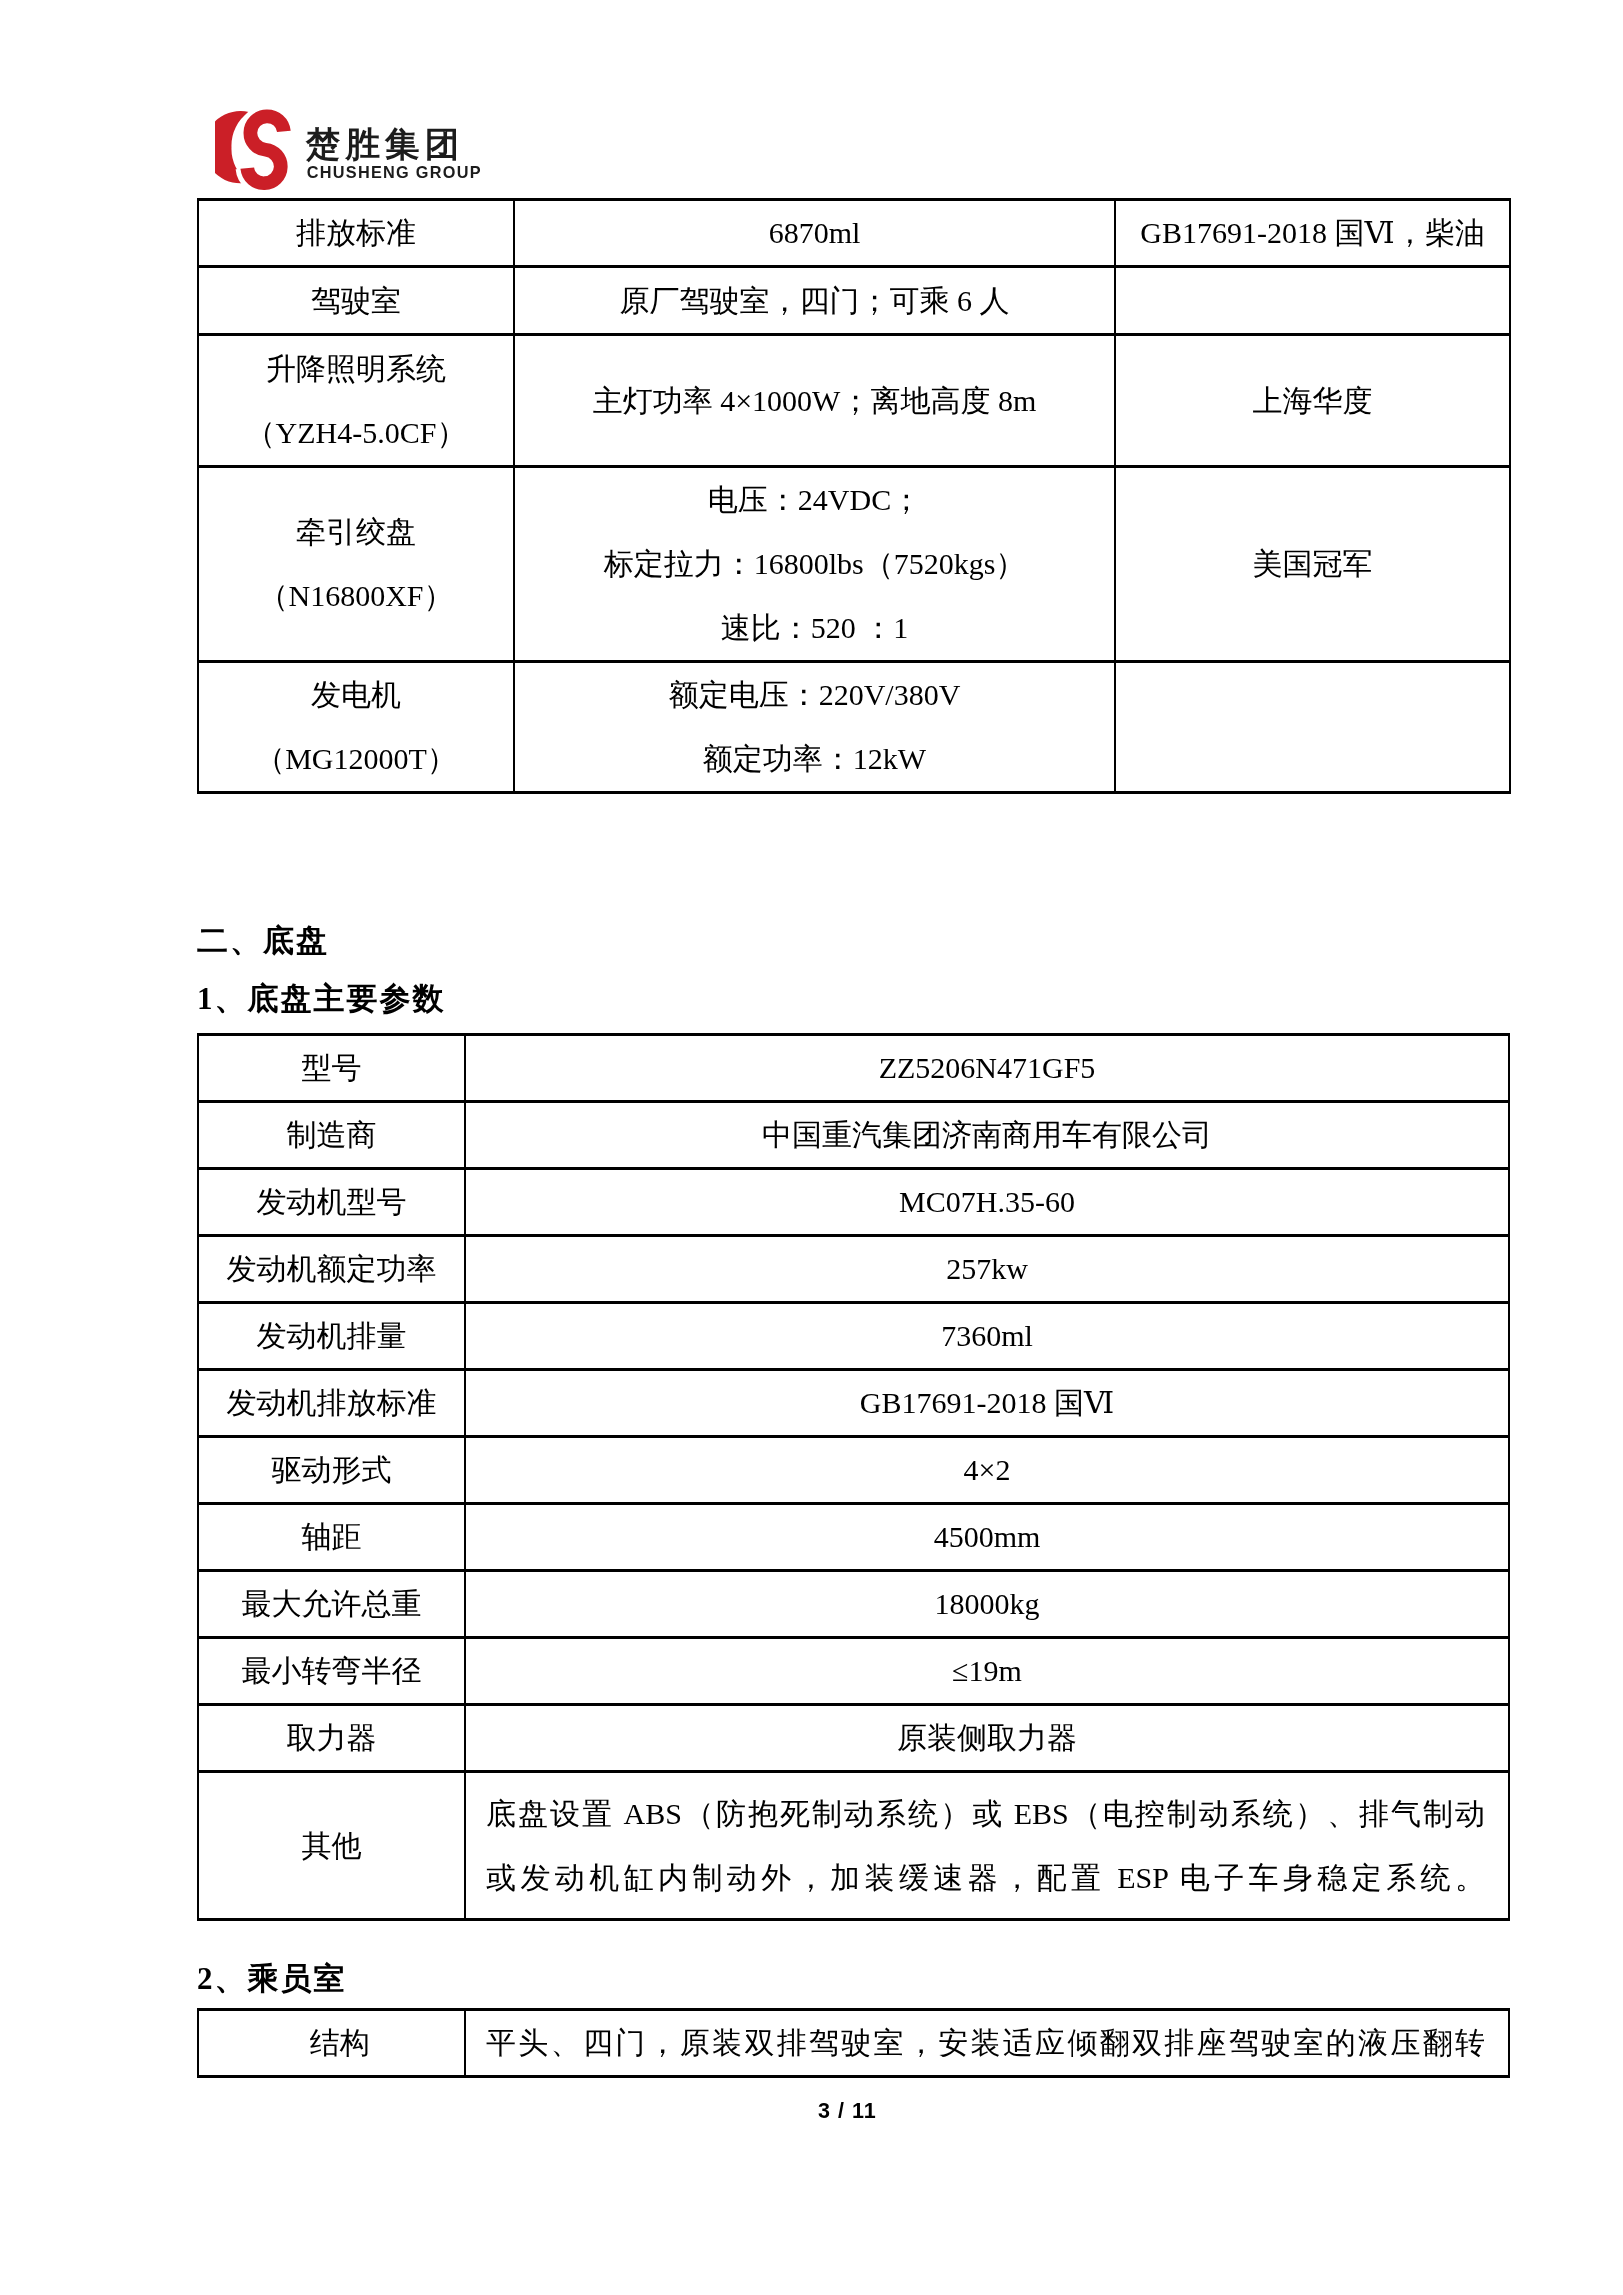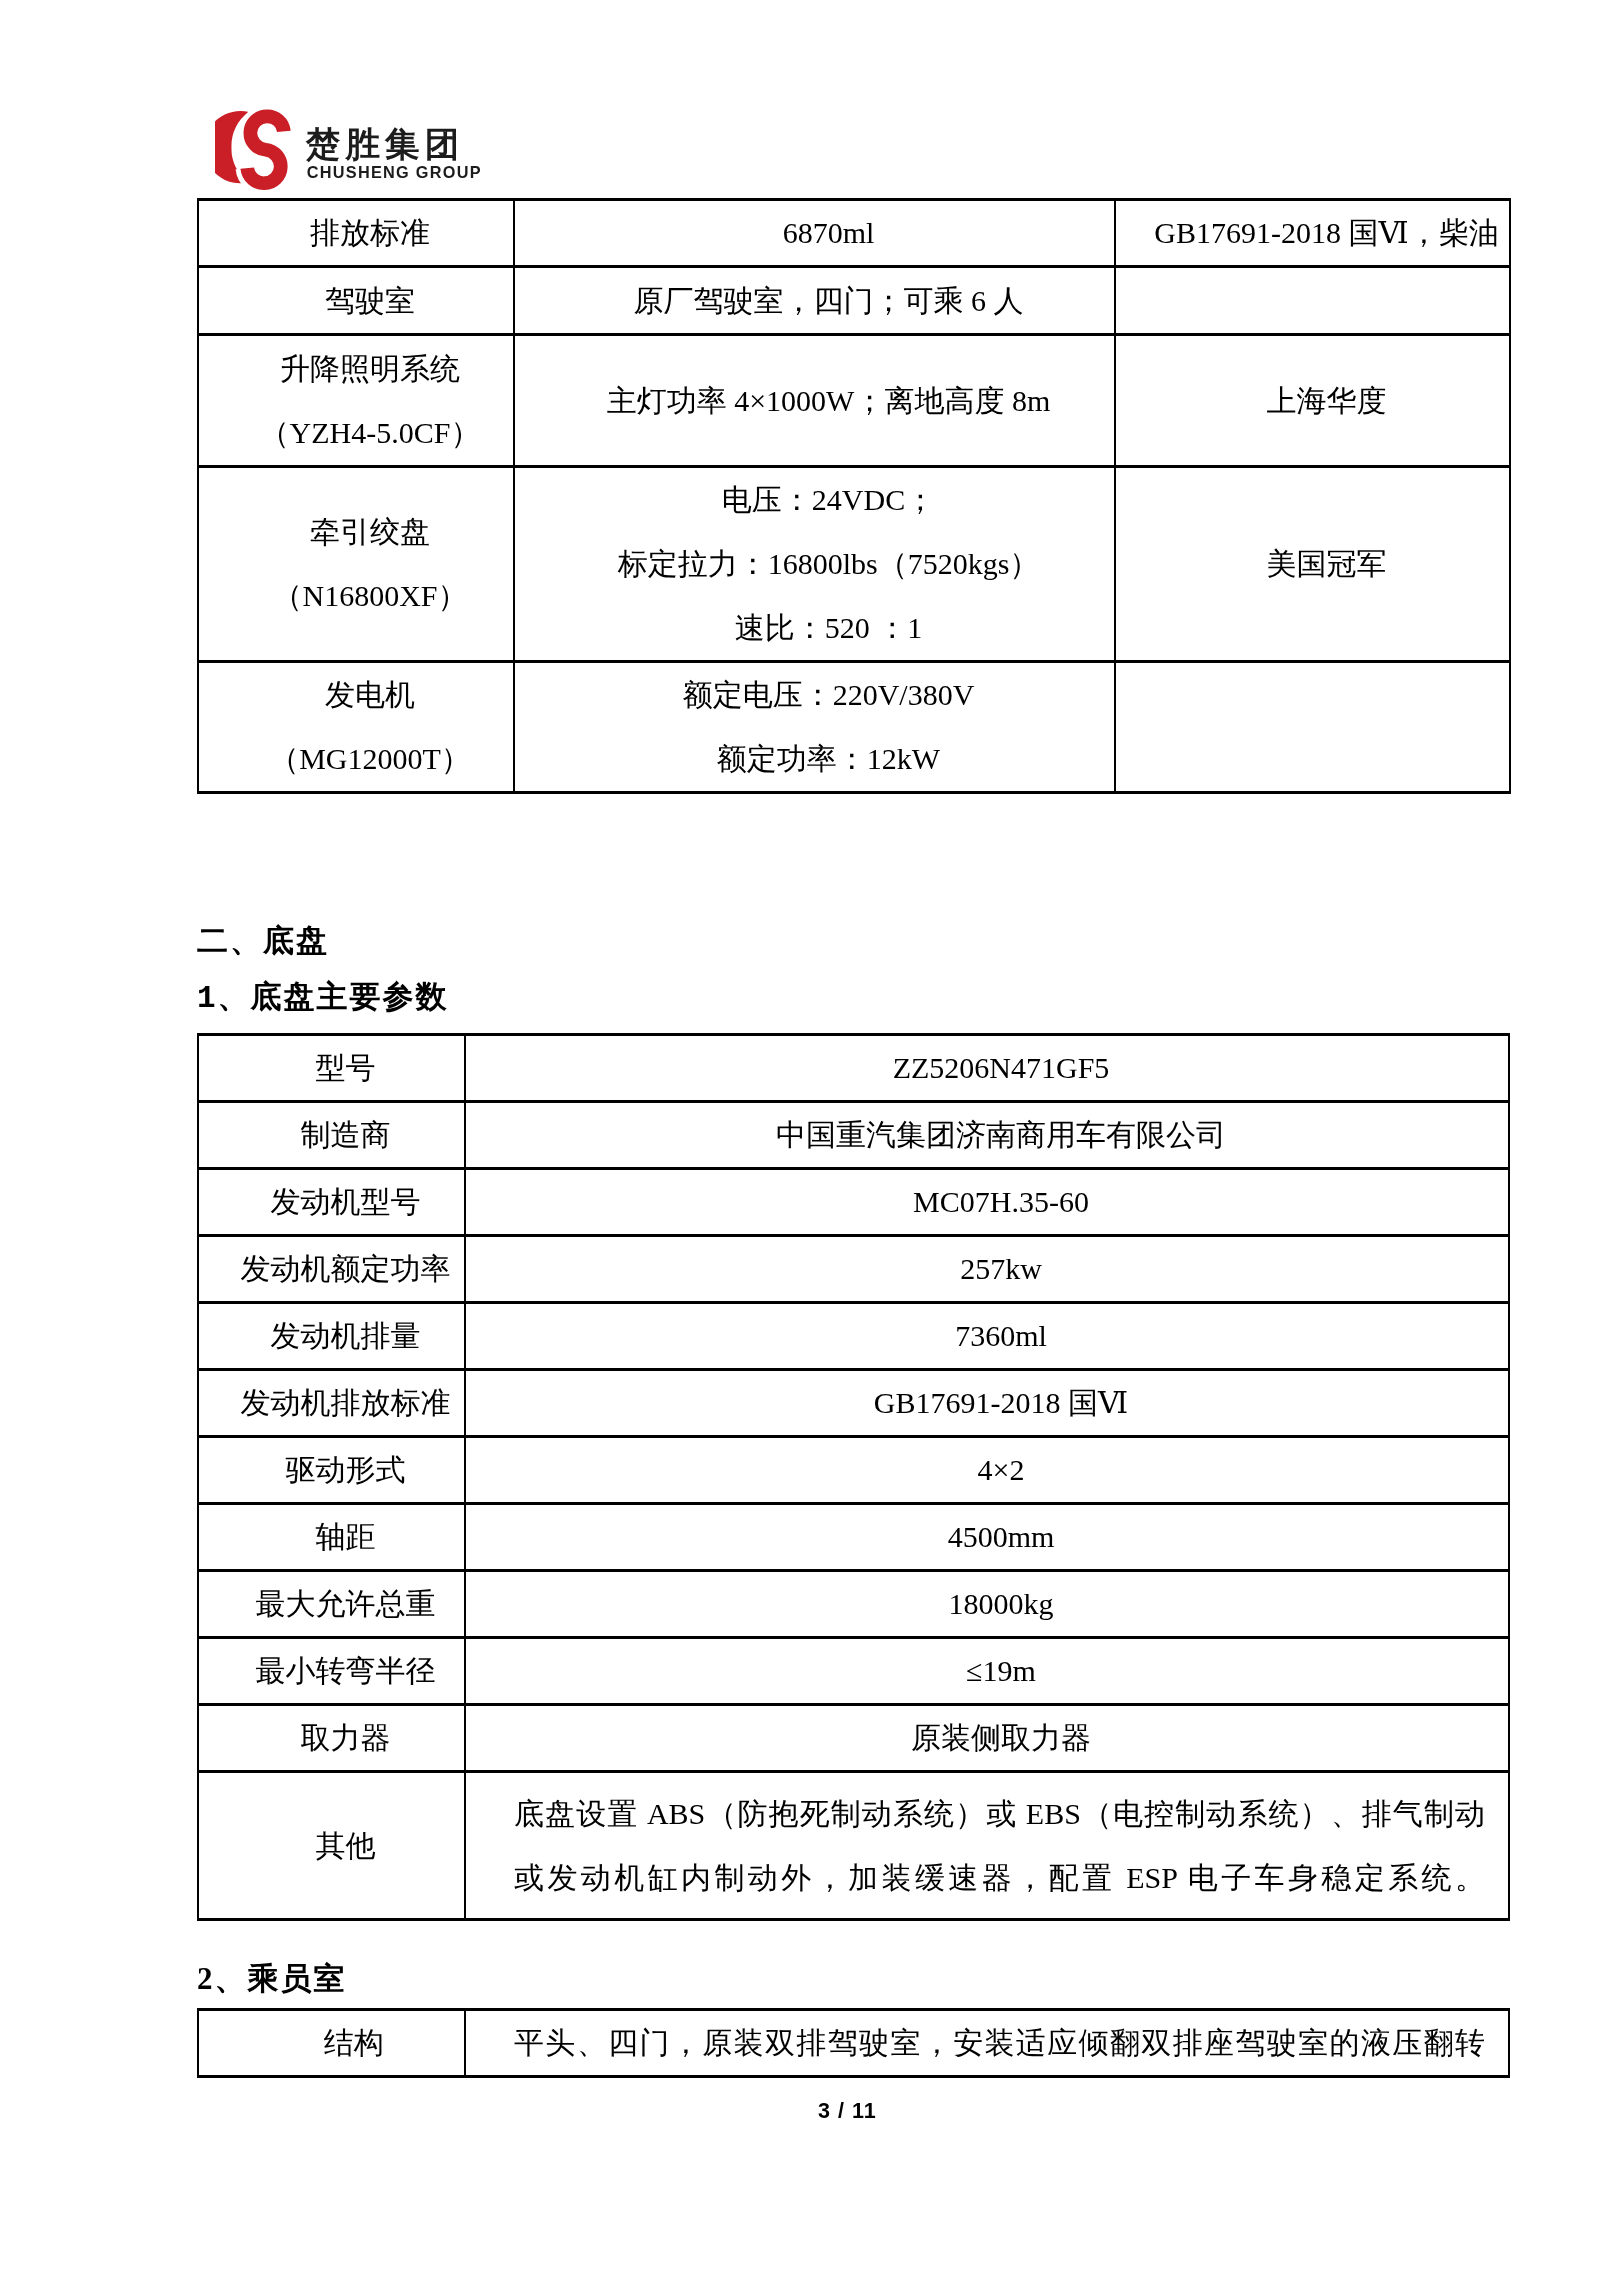--- a/index.html
+++ b/index.html
@@ -24,21 +24,21 @@
     position:absolute;left:197px;width:1312px;
     border-collapse:collapse;table-layout:fixed;
     background:#fff;
   }
   table.spec td{
     border:2px solid #000;
     border-top-width:3.6px;border-bottom-width:3.6px;
     vertical-align:middle;text-align:center;
     font-size:30px;padding:0;overflow:hidden;
   }
-  .line{line-height:64px;margin-left:28px;}
+  .line{line-height:64px;}
   .just{
     text-align:justify;text-align-last:justify;
     padding-left:20px;padding-right:23px;
   }
   td.cell-left{text-align:left;}
   td.cell-left .line{padding-left:16.4px;}
   
   .footer{
     position:absolute;left:818px;top:2099px;
     font-family:"Liberation Sans","DejaVu Sans",sans-serif;
@@ -125,21 +125,21 @@
         <td>
           <div class="line">额定电压：220V/380V</div>
           <div class="line">额定功率：12kW</div>
         </td>
         <td></td>
       </tr>
     </tbody>
   </table>
 
   <div class="heading" style="top:924px;">二、底盘</div>
-  <div class="heading" style="top:982px;font-family:Liberation Mono, monospace;">1、底盘主要参数</div>
+  <div class="heading" style="top:982px;">1、底盘主要参数</div>
 
   <table class="spec" style="top:1033px;border-radius:7px;">
     <colgroup>
         <col style="width:267px">
         <col style="width:1044px">
       </colgroup>
     <tbody>
       <tr style="height:64px">
         <td>
             <div class="line">型号</div>

